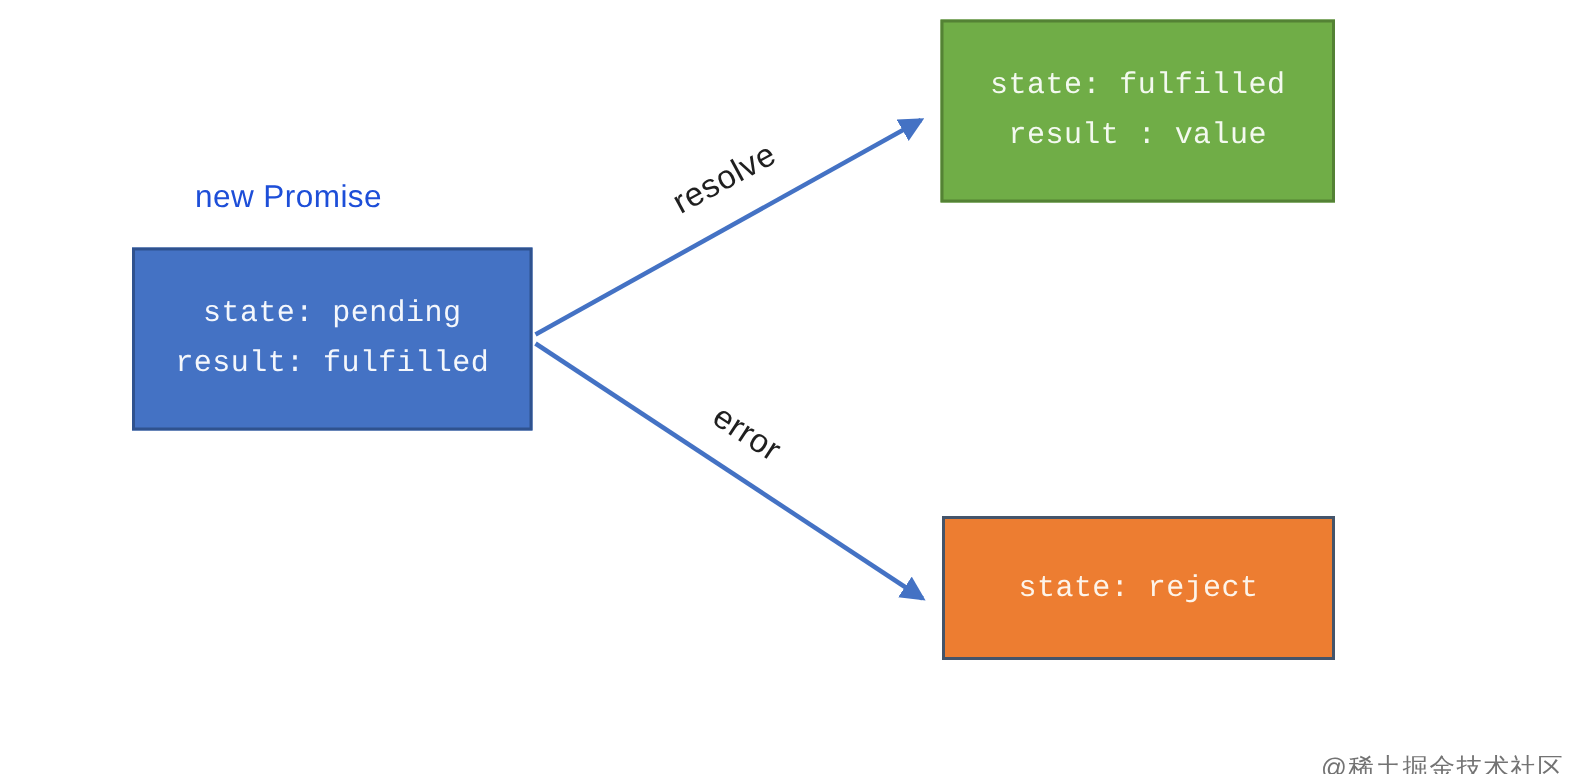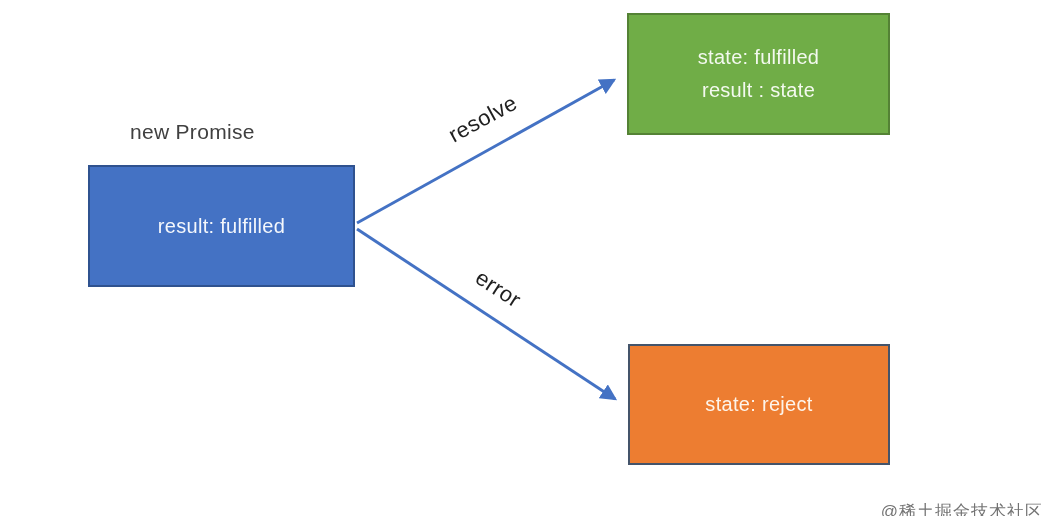--- a/index.html
+++ b/index.html
@@ -19,20 +19,21 @@
     position: absolute;
     box-sizing: border-box;
     display: flex;
     flex-direction: column;
     align-items: center;
     justify-content: center;
     text-align: center;
     font-size: 20px;
     line-height: 33px;
     letter-spacing: 0.3px;
+    font-family: Liberation Mono, monospace;
   }
   .node-pending {
     left: 88px;
     top: 165px;
     width: 267px;
     height: 122px;
     background: #4472C4;
     border: 2px solid #2F528F;
     color: #f4f7fc;
   }
@@ -42,31 +43,31 @@
     width: 263px;
     height: 122px;
     background: #70AD47;
     border: 2px solid #548235;
     color: #f3f9ef;
   }
   .node-reject {
     left: 628px;
     top: 344px;
     width: 262px;
-    height: 121px;
+    height: 96px;
     background: #ED7D31;
     border: 2px solid #44546A;
     color: #fdf4ea;
   }
   .new-promise-label {
     position: absolute;
     left: 130px;
     top: 120px;
     font-size: 21px;
-    color: #404040;
+    color: #1d4ed8;
     letter-spacing: 0.3px;
   }
   .arrows {
     position: absolute;
     left: 0;
     top: 0;
     pointer-events: none;
   }
   .edge-label {
     position: absolute;
@@ -98,26 +99,27 @@
   }
 </style>
 </head>
 <body>
 
 <div class="canvas">
 
   <div class="new-promise-label">new Promise</div>
 
   <div class="node node-pending">
+    <div>state: pending</div>
     <div>result: fulfilled</div>
   </div>
 
   <div class="node node-fulfilled">
     <div>state: fulfilled</div>
-    <div>result : state</div>
+    <div>result : value</div>
   </div>
 
   <div class="node node-reject">
     <div>state: reject</div>
   </div>
 
   <svg class="arrows" width="1054" height="516" viewBox="0 0 1054 516" aria-hidden="true">
     <defs>
       <marker id="arrowhead" viewBox="0 0 10 10" refX="8.5" refY="5" markerWidth="5.5" markerHeight="5.5" orient="auto">
         <path d="M0,0 L10,5 L0,10 z" fill="#4472C4"></path>

